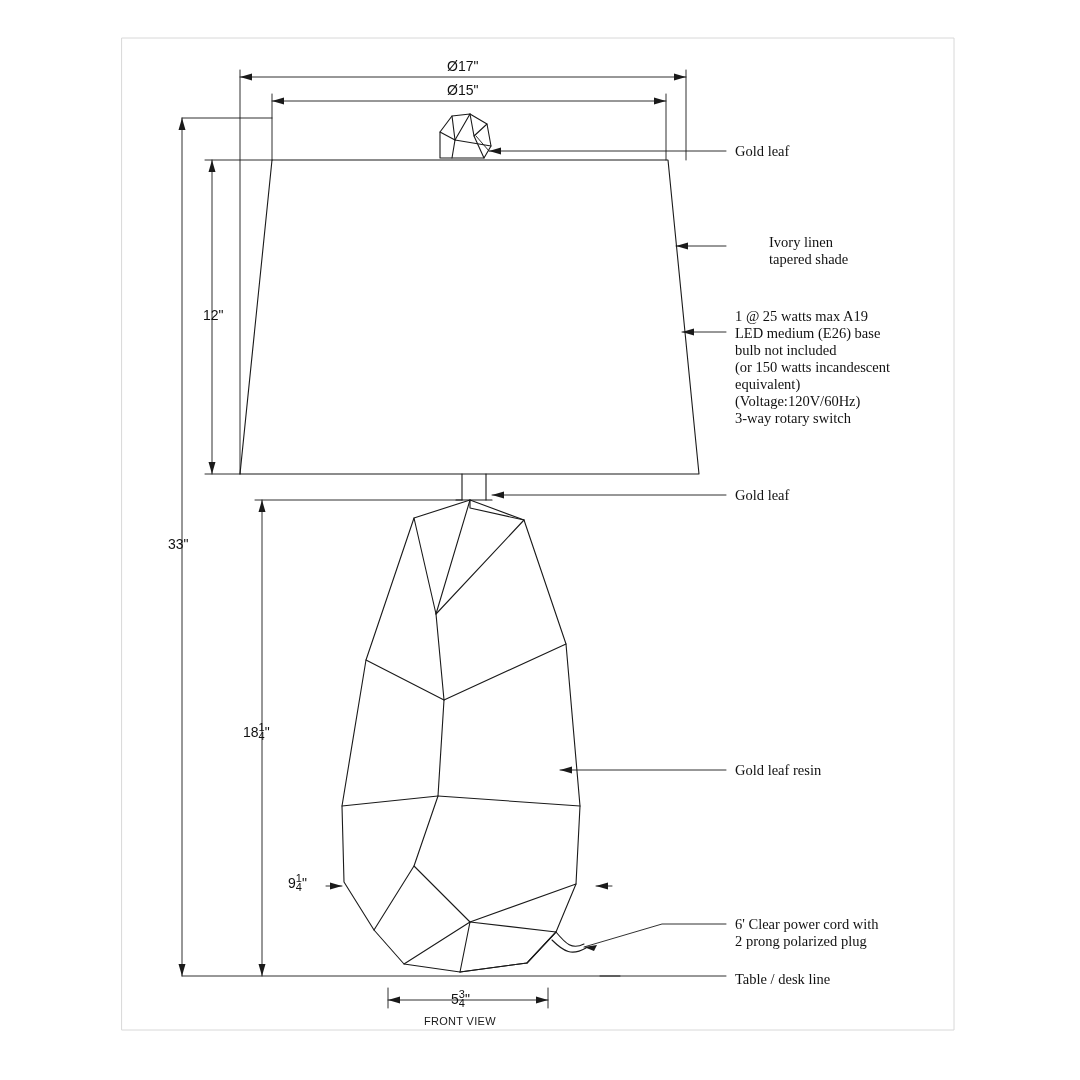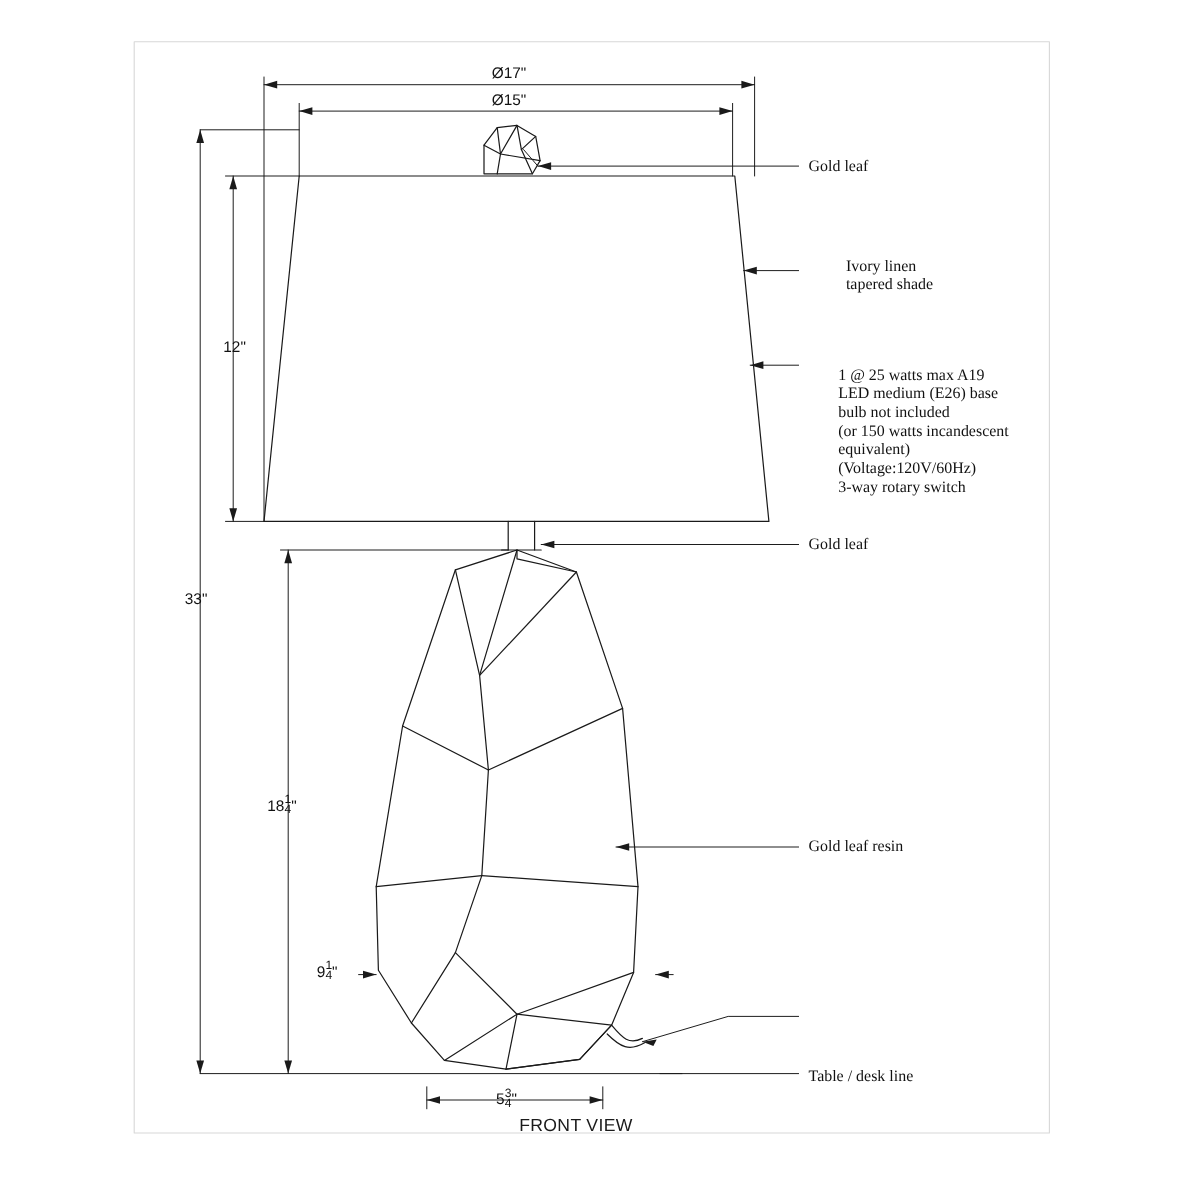--- a/index.html
+++ b/index.html
@@ -48,23 +48,22 @@
     font-size: 11px;
     line-height: 9px;
     margin: 0 0px;
     position: relative;
     top: -1px;
   }
   .frac .num { display: block; }
   .frac .den { display: block; }
   .viewname {
     position: absolute;
-    font-size: 16px;
+    font-size: 11px;
     letter-spacing: 0.3px;
-    margin-left: 48px;
   }
 </style>
 </head>
 <body>
 
 <div id="sheet">
 
   <svg id="drawing" viewBox="0 0 1080 1080">
     <g fill="none" stroke="#1a1a1a" stroke-width="1.1" stroke-linejoin="round" stroke-linecap="round">
 
@@ -186,26 +185,28 @@
     <span>9</span><span class="frac"><span class="num">1</span><span class="den">4</span></span><span>"</span>
   </div>
 
   <div class="dim" style="left:451px; top:991px;">
     <span>5</span><span class="frac"><span class="num">3</span><span class="den">4</span></span><span>"</span>
   </div>
 
   <div class="lbl" style="left:735px; top:143px;">Gold leaf</div>
   <div class="lbl" style="left:769px; top:234px;">Ivory linen
 tapered shade</div>
-  <div class="lbl" style="left:735px; top:333px;margin-left:27px;">1 @ 25 watts max A19
+  <div class="lbl" style="left:735px; top:308px;">1 @ 25 watts max A19
 LED medium (E26) base
 bulb not included
 (or 150 watts incandescent
 equivalent)
 (Voltage:120V/60Hz)
 3-way rotary switch</div>
   <div class="lbl" style="left:735px; top:487px;">Gold leaf</div>
   <div class="lbl" style="left:735px; top:762px;">Gold leaf resin</div>
+  <div class="lbl" style="left:735px; top:916px;">6' Clear power cord with
+2 prong polarized plug</div>
   <div class="lbl" style="left:735px; top:971px;">Table / desk line</div>
 
   <div class="viewname" style="left:424px; top:1015px;">FRONT VIEW</div>
 
 </div>
 
 </body></html>

